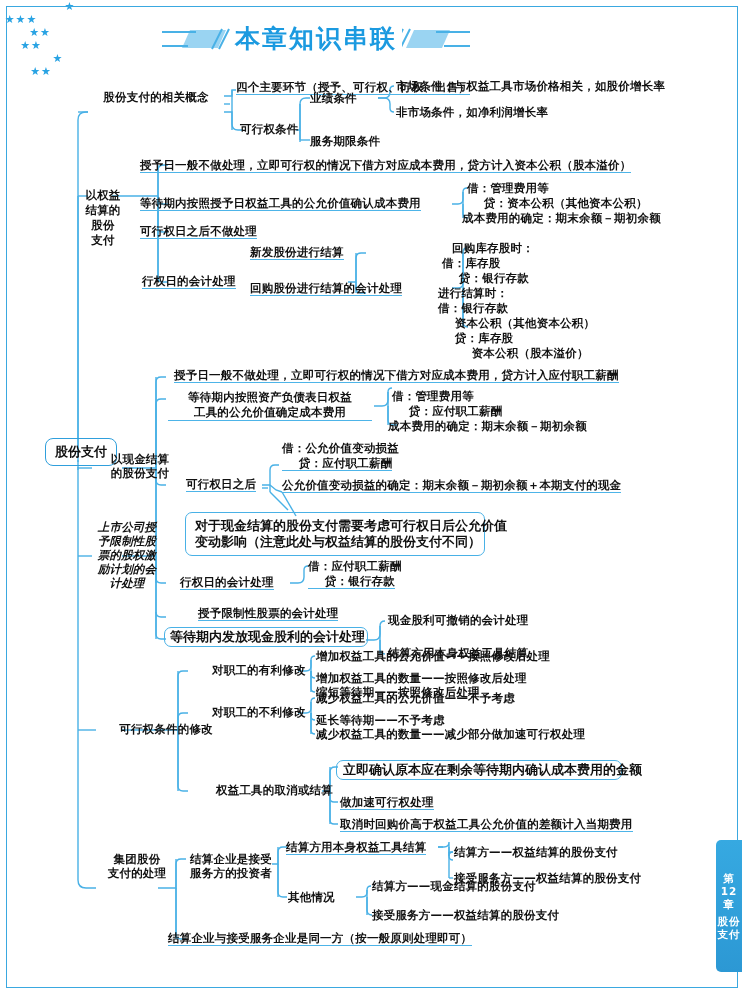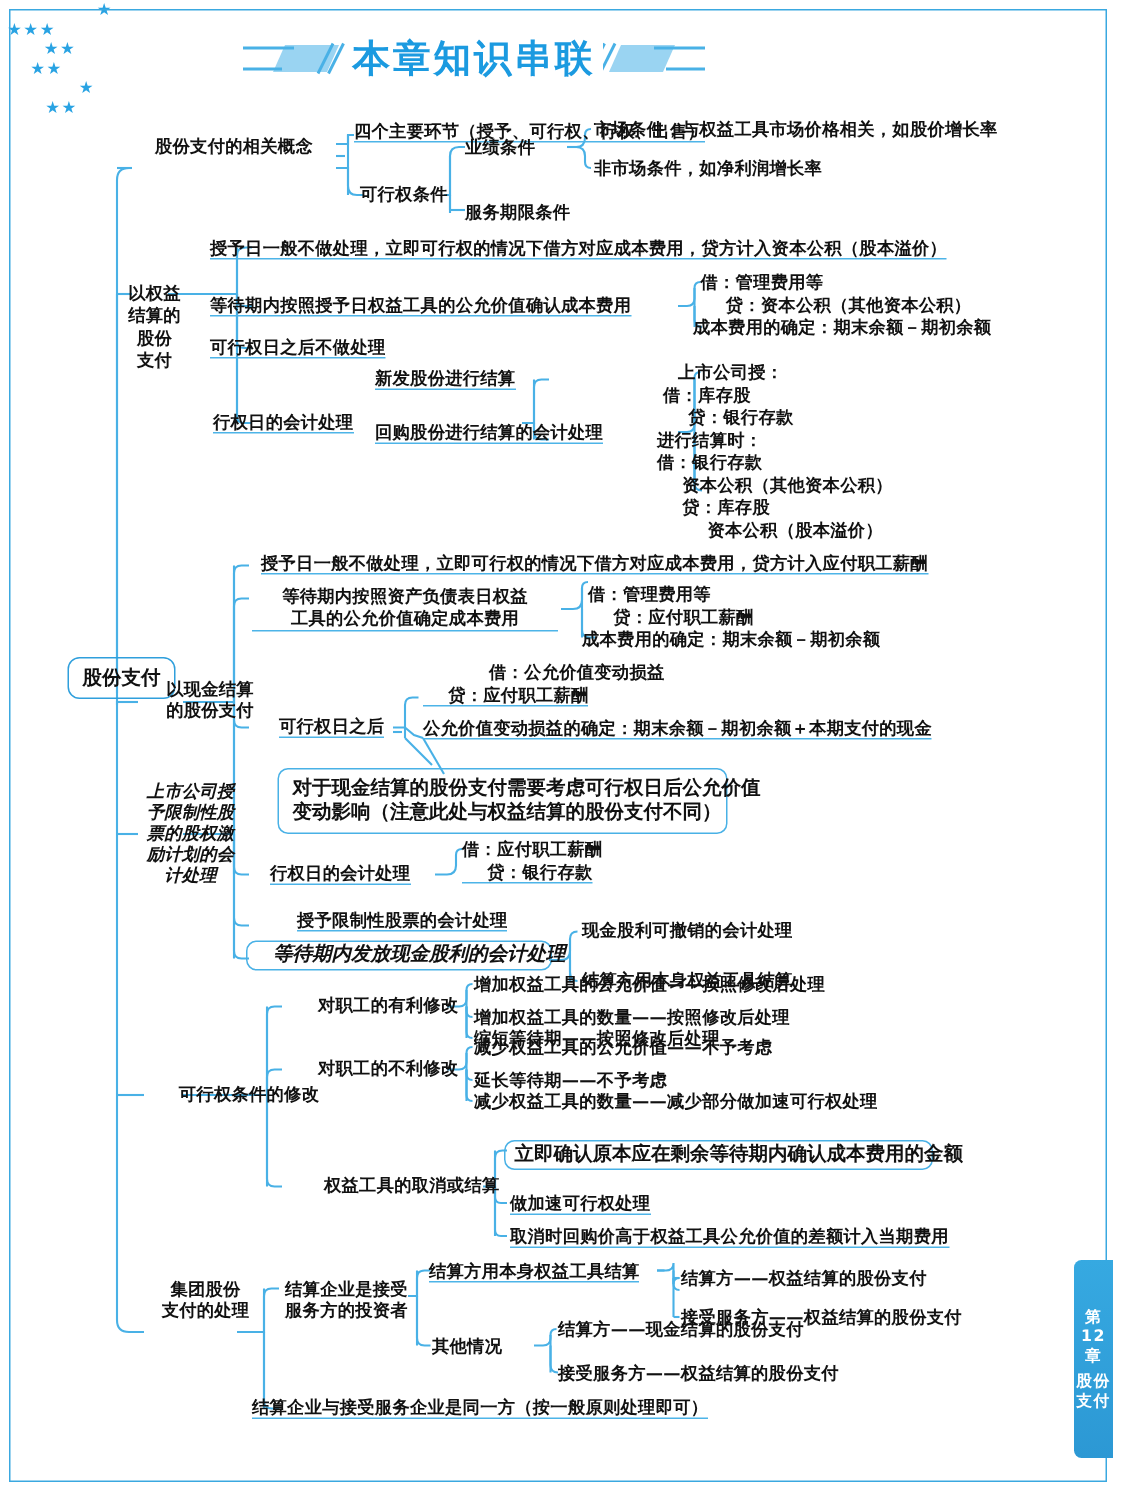--- a/index.html
+++ b/index.html
@@ -236,21 +236,21 @@
   <div class="t" style="left:467px;top:181px;">借：管理费用等</div>
   <div class="t" style="left:467px;top:196px;">    贷：资本公积（其他资本公积）</div>
   <div class="t" style="left:462px;top:211px;">成本费用的确定：期末余额－期初余额</div>
 
   <div class="t ul" style="left:140px;top:224px;">可行权日之后不做处理</div>
 
   <div class="t ul" style="left:142px;top:274px;">行权日的会计处理</div>
   <div class="t ul" style="left:250px;top:245px;">新发股份进行结算</div>
   <div class="t ul" style="left:250px;top:281px;">回购股份进行结算的会计处理</div>
 
-  <div class="t" style="left:452px;top:241px;">上市公司授：</div>
+  <div class="t" style="left:452px;top:241px;">回购库存股时：</div>
   <div class="t" style="left:442px;top:256px;">借：库存股</div>
   <div class="t" style="left:442px;top:271px;">    贷：银行存款</div>
   <div class="t" style="left:438px;top:286px;">进行结算时：</div>
   <div class="t" style="left:438px;top:301px;">借：银行存款</div>
   <div class="t" style="left:438px;top:316px;">    资本公积（其他资本公积）</div>
   <div class="t" style="left:438px;top:331px;">    贷：库存股</div>
   <div class="t" style="left:438px;top:346px;">        资本公积（股本溢价）</div>
 
   <div class="t ctr" style="left:100px;top:452px;width:80px;line-height:14px;">以现金结算
 的股份支付</div>
@@ -258,42 +258,42 @@
 
   <div class="t ul" style="left:174px;top:368px;">授予日一般不做处理，立即可行权的情况下借方对应成本费用，贷方计入应付职工薪酬</div>
 
   <div class="t ctr ul" style="left:168px;top:390px;width:204px;line-height:15px;">等待期内按照资产负债表日权益
 工具的公允价值确定成本费用</div>
   <div class="t" style="left:392px;top:389px;">借：管理费用等</div>
   <div class="t" style="left:392px;top:404px;">    贷：应付职工薪酬</div>
   <div class="t" style="left:388px;top:419px;">成本费用的确定：期末余额－期初余额</div>
 
   <div class="t ul" style="left:186px;top:477px;">可行权日之后</div>
-  <div class="t" style="left:282px;top:441px;margin-left:44px;">借：公允价值变动损益</div>
+  <div class="t" style="left:282px;top:441px;">借：公允价值变动损益</div>
   <div class="t ul" style="left:282px;top:456px;">    贷：应付职工薪酬</div>
 
   <div class="t ul" style="left:282px;top:478px;">公允价值变动损益的确定：期末余额－期初余额＋本期支付的现金</div>
 
   <div class="box" style="left:185px;top:512px;width:300px;line-height:16px;padding:5px 9px;">对于现金结算的股份支付需要考虑可行权日后公允价值
 变动影响（注意此处与权益结算的股份支付不同）</div>
 
   <div class="t ul" style="left:180px;top:575px;">行权日的会计处理</div>
   <div class="t" style="left:308px;top:559px;">借：应付职工薪酬</div>
   <div class="t ul" style="left:308px;top:574px;">    贷：银行存款</div>
 
   <div class="t ctr" style="left:96px;top:520px;width:62px;line-height:14px;font-style:italic;">上市公司授
 予限制性股
 票的股权激
 励计划的会
 计处理</div>
   <div class="stars" style="left:96px;top:592px;width:62px;">★★</div>
 
   <div class="t ul" style="left:198px;top:606px;">授予限制性股票的会计处理</div>
 
-  <div class="box" style="left:164px;top:627px;width:204px;padding:2px 17px;font-style:italic;">等待期内发放现金股利的会计处理</div>
+  <div class="box" style="left:164px;top:627px;width:204px;padding:2px 5px;">等待期内发放现金股利的会计处理</div>
   <div class="t" style="left:388px;top:613px;">现金股利可撤销的会计处理</div>
   <div class="t" style="left:388px;top:646px;">结算方用本身权益工具结算</div>
 
   <div class="t ctr" style="left:108px;top:722px;width:116px;">可行权条件的修改</div>
   <div class="stars" style="left:108px;top:738px;width:116px;">★</div>
 
   <div class="t" style="left:212px;top:663px;">对职工的有利修改</div>
   <div class="t" style="left:316px;top:649px;">增加权益工具的公允价值——按照修改后处理</div>
   <div class="t" style="left:316px;top:671px;">增加权益工具的数量——按照修改后处理</div>
   <div class="t" style="left:316px;top:685px;">缩短等待期——按照修改后处理</div>

